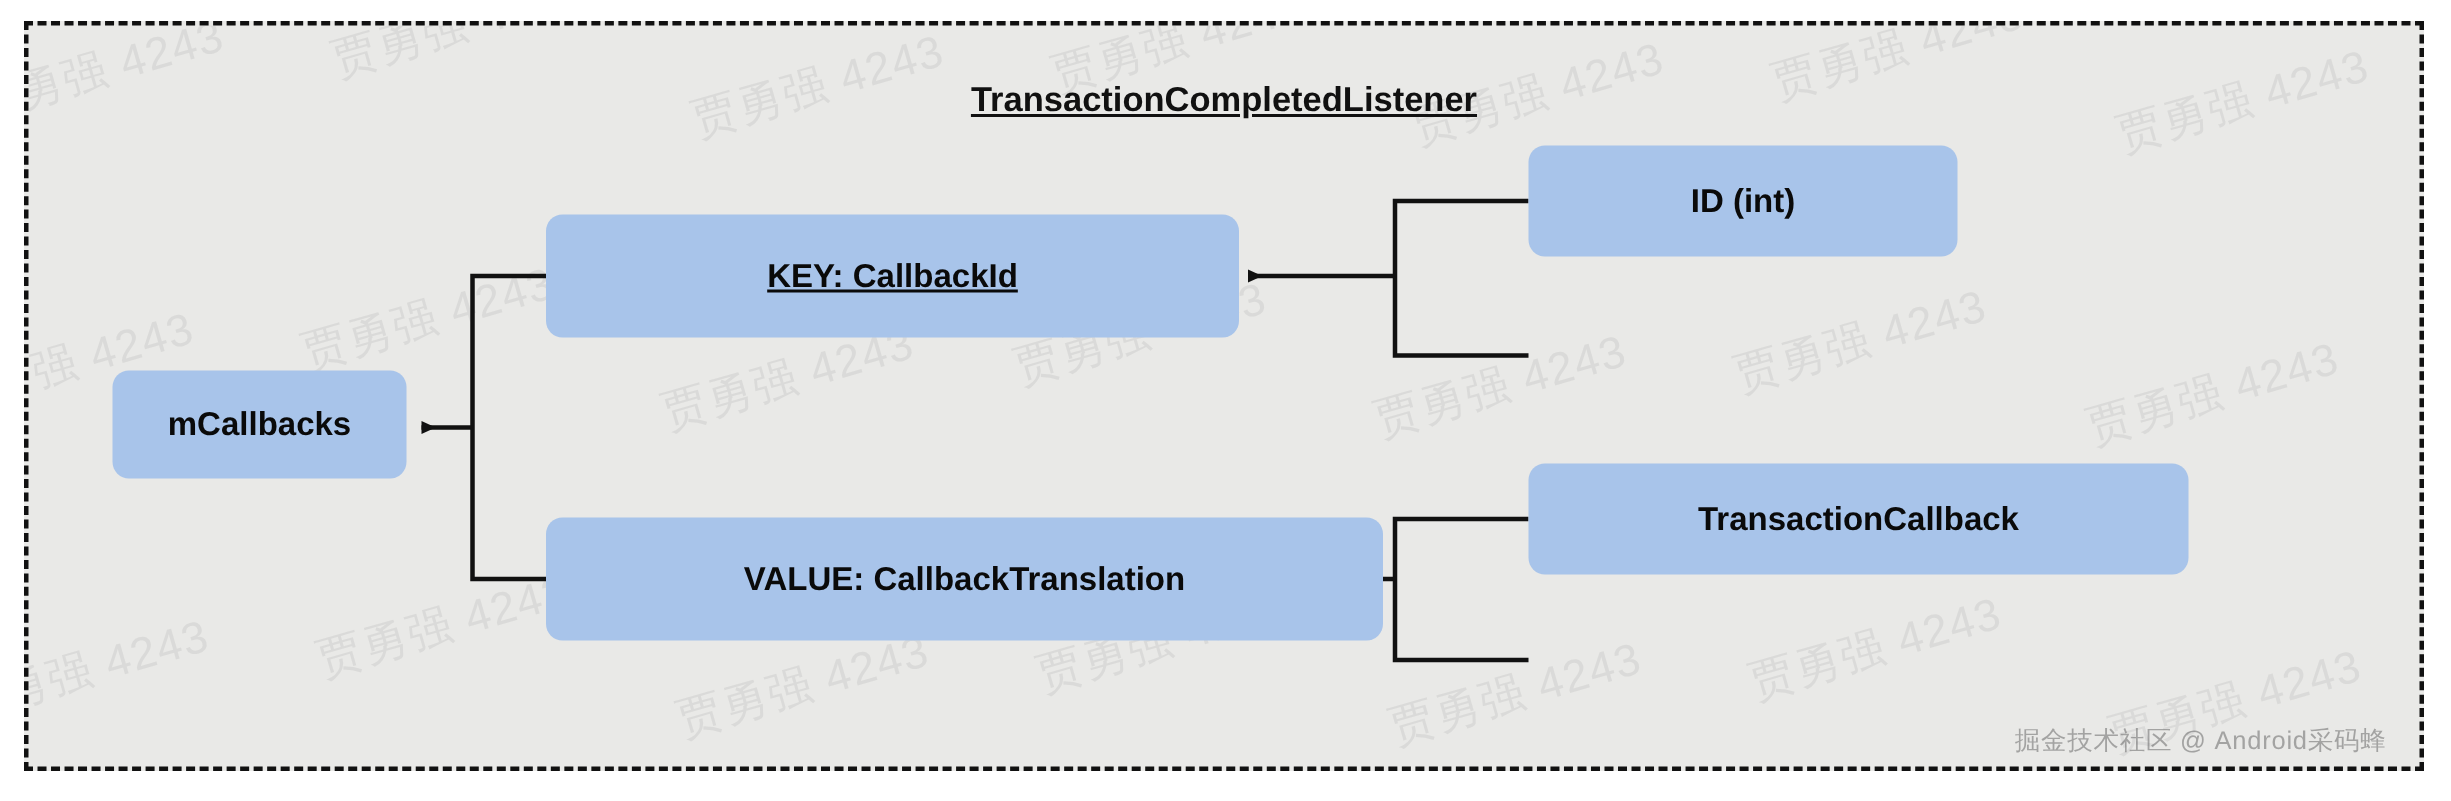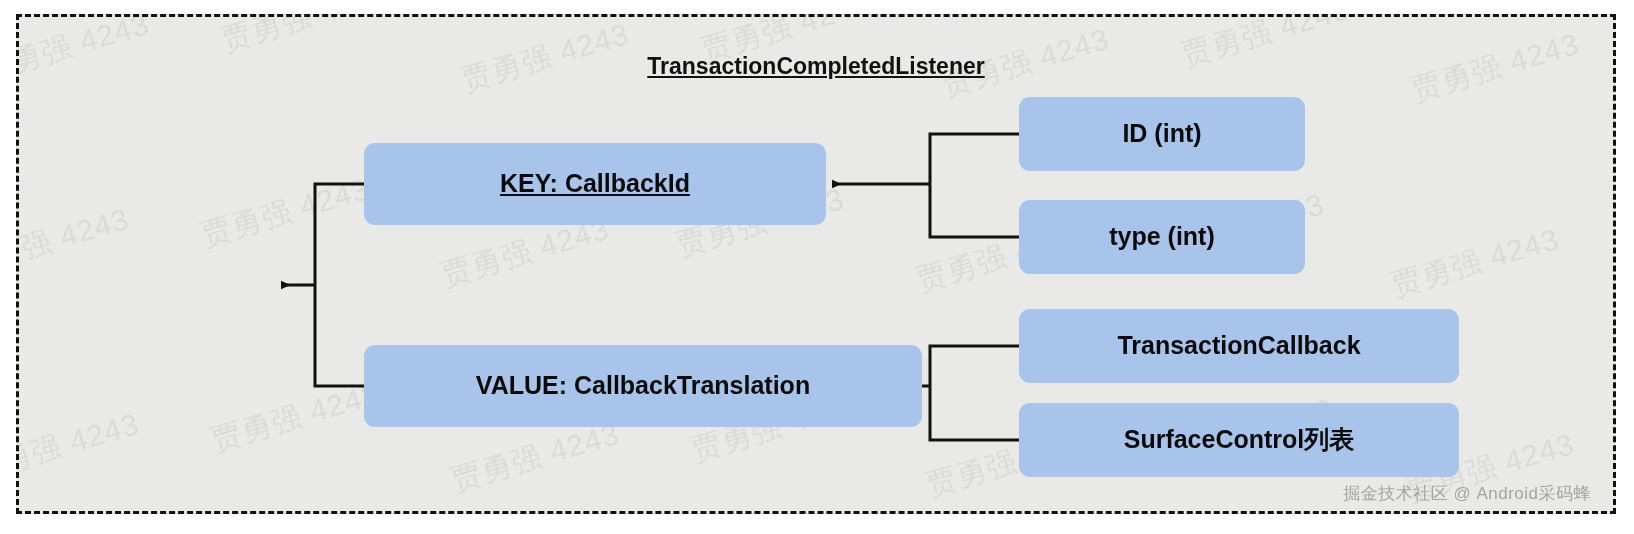--- a/index.html
+++ b/index.html
@@ -72,21 +72,21 @@
   }
 
   
   .node {
     position: absolute;
     background: #a8c4ea;
     border-radius: 11px;
     display: flex;
     align-items: center;
     justify-content: center;
-    font-size: 25px;
+    font-size: 22px;
     font-weight: bold;
     color: #0a0a0a;
     box-sizing: border-box;
     z-index: 4;
   }
   .node-label {
     text-align: center;
     line-height: 1.1;
   }
 
@@ -209,41 +209,38 @@
       <path class="conn-line" d="M 345,167 L 296,167 L 296,369 L 345,369"></path>
       <path class="conn-line" marker-end="url(#arrow-left)" d="M 296,268 L 262,268"></path>
 
       <path class="conn-line" d="M 1000,117 L 911,117 L 911,220 L 1000,220"></path>
       <path class="conn-line" marker-end="url(#arrow-left)" d="M 911,167 L 813,167"></path>
 
       <path class="conn-line" d="M 1000,329 L 911,329 L 911,423 L 1000,423"></path>
       <path class="conn-line" marker-end="url(#arrow-left)" d="M 911,369 L 813,369"></path>
     </svg>
 
+    <div class="node node-mcallbacks">
+      <span class="node-label">mCallbacks</span>
+    </div>
 
     <div class="node node-key">
       <span class="node-label">KEY: CallbackId</span>
     </div>
 
     <div class="node node-value">
       <span class="node-label">VALUE: CallbackTranslation</span>
     </div>
 
     <div class="node node-id">
       <span class="node-label">ID (int)</span>
     </div>
 
-    <div class="node node-type">
-      <span class="node-label">type (int)</span>
-    </div>
 
     <div class="node node-txcallback">
       <span class="node-label">TransactionCallback</span>
     </div>
 
-    <div class="node node-surfacecontrol">
-      <span class="node-label">SurfaceControl列表</span>
-    </div>
 
     <div class="credit-watermark">掘金技术社区 @ Android采码蜂</div>
 
   </div>
 </div>
 
 </body></html>

